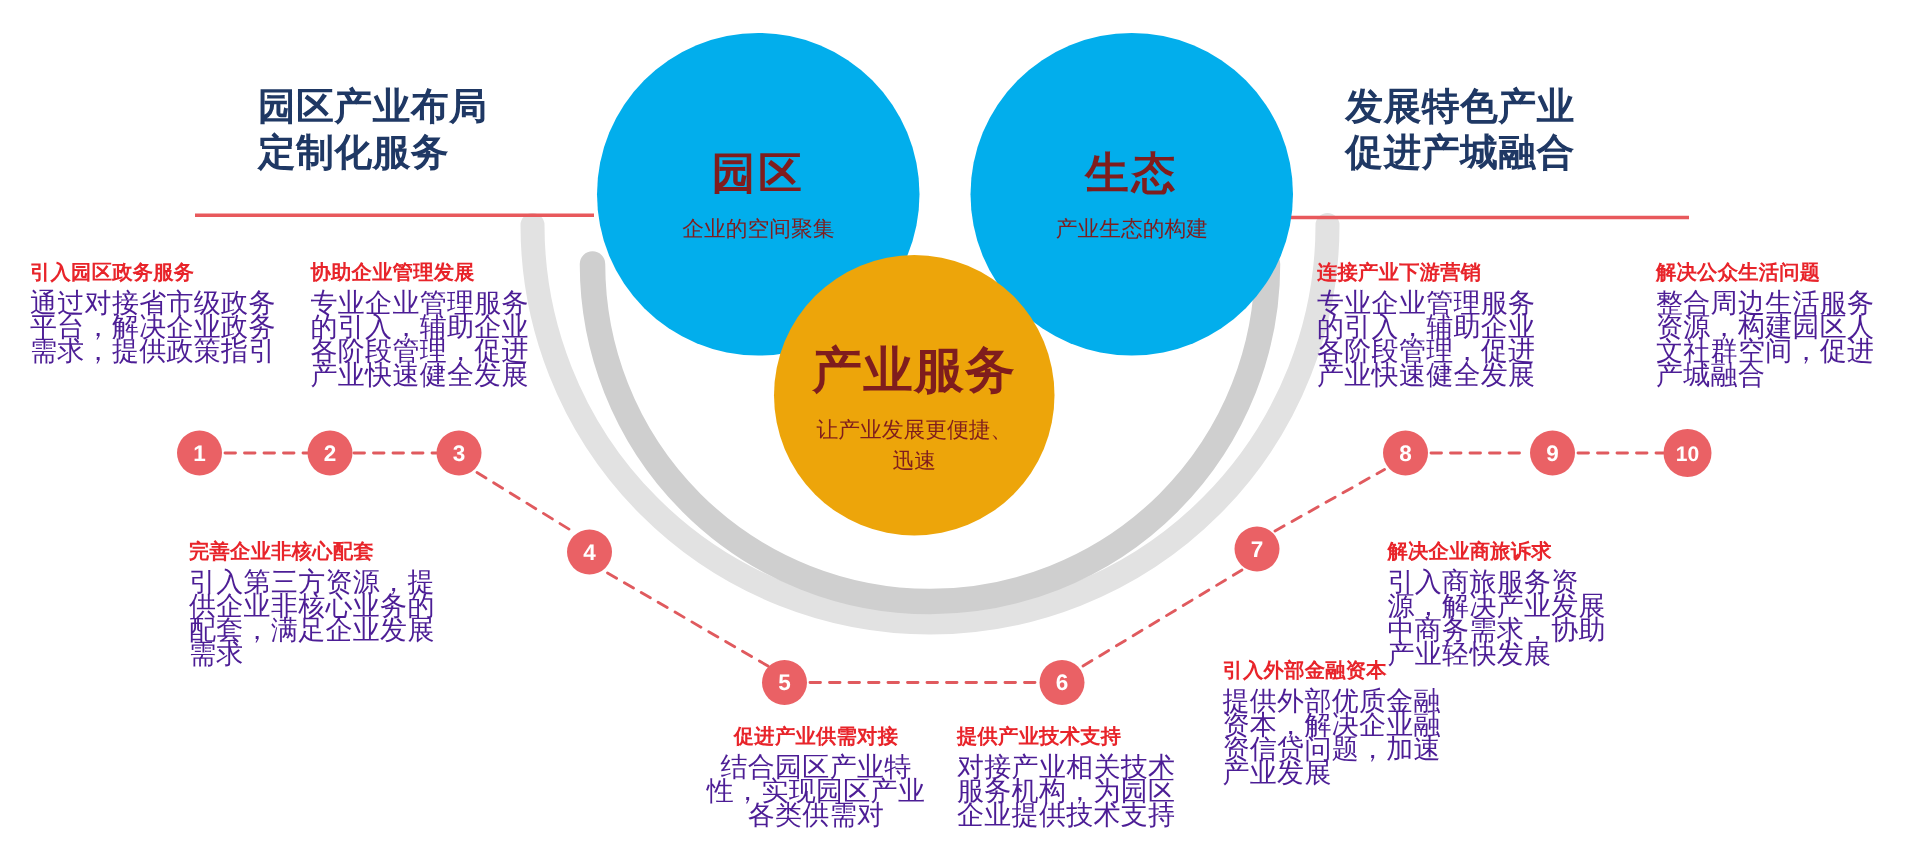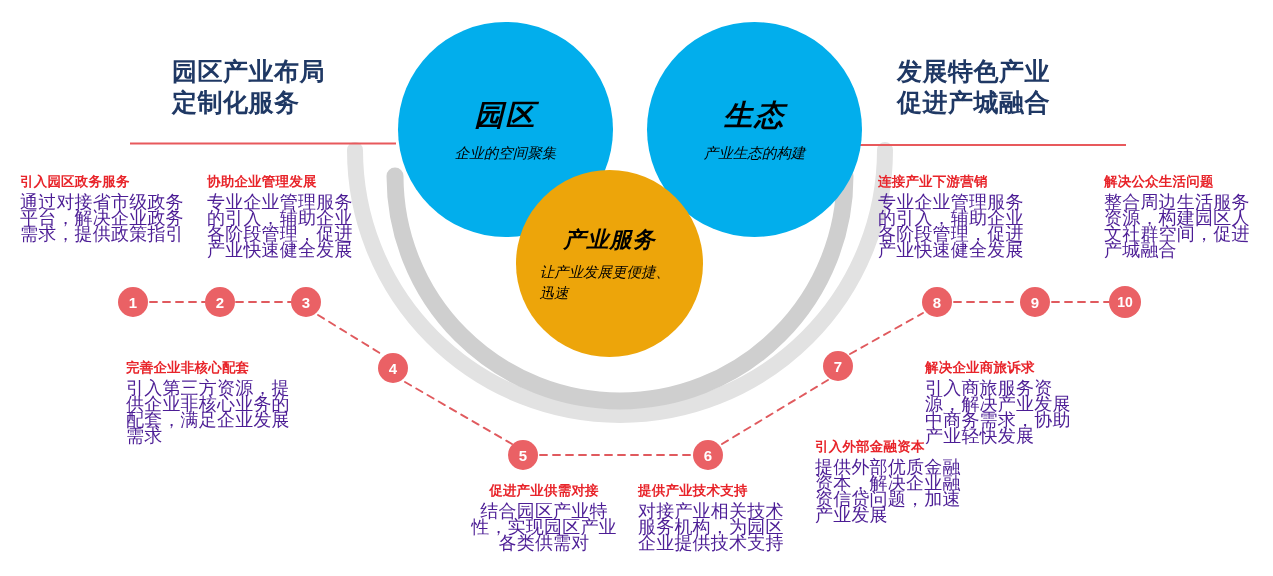--- a/index.html
+++ b/index.html
@@ -11,29 +11,29 @@
   }
   #stage{position:relative;width:1273px;height:576px;overflow:hidden;background:#fff;}
 
   
   #bgsvg{position:absolute;left:0;top:0;width:1273px;height:576px;}
 
   
   .bigcircle{
     position:absolute;border-radius:50%;
     display:flex;flex-direction:column;align-items:center;
-    color:#000000;font-style:italic;
+    color:#7f1d1d;text-align:center;
   }
   .c-park{left:398px;top:22px;width:215px;height:215px;background:#02AEEC;}
   .c-eco {left:647px;top:22px;width:215px;height:215px;background:#02AEEC;}
   .c-serv{left:516px;top:170px;width:187px;height:187px;background:#EDA50A;z-index:4;}
 
   .bc-title{font-weight:bold;letter-spacing:2px;}
   .c-park .bc-title,.c-eco .bc-title{font-size:29px;margin-top:74px;}
-  .c-serv .bc-title{font-size:22px;margin-top:55px;letter-spacing:1px;}
+  .c-serv .bc-title{font-size:33px;margin-top:55px;letter-spacing:1px;}
   .bc-sub{font-size:14.5px;margin-top:7px;line-height:21px;}
   .c-serv .bc-sub{font-size:14.5px;width:140px;}
 
   
   .node{
     position:absolute;width:30px;height:30px;border-radius:50%;
     background:#EA6165;color:#fff;font-size:15px;font-weight:bold;
     display:flex;align-items:center;justify-content:center;
     z-index:6;box-shadow:0 0 0 0 rgba(0,0,0,0);
   }

